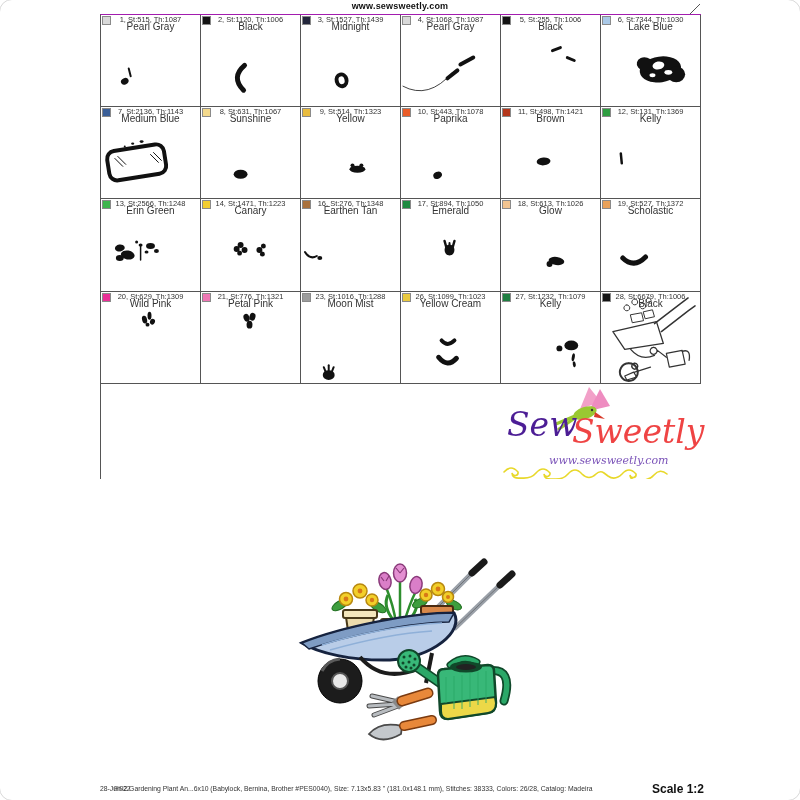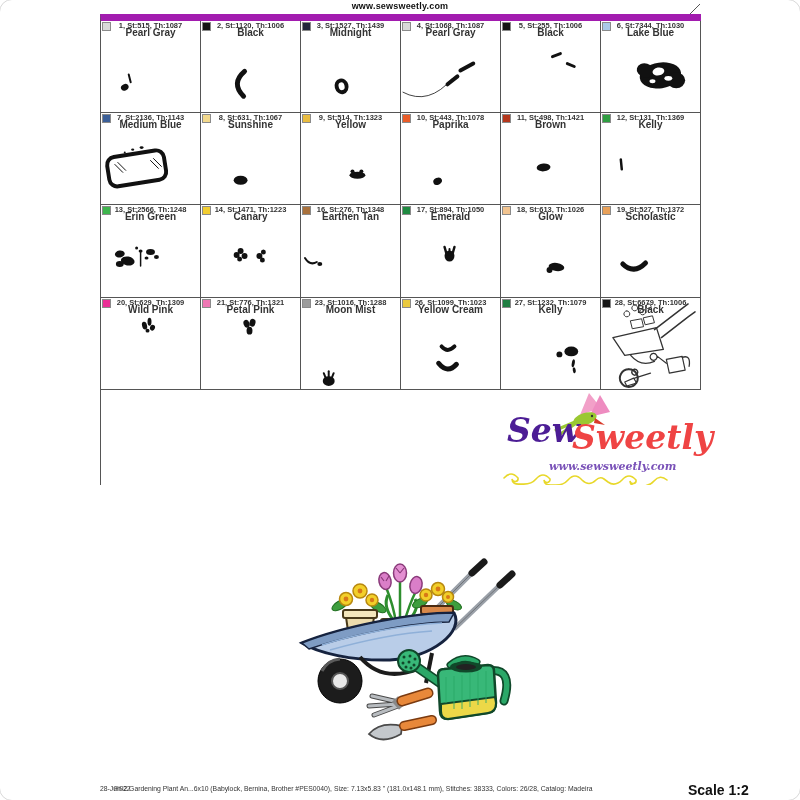--- a/index.html
+++ b/index.html
@@ -10,21 +10,21 @@
   .page { position:absolute; inset:0; background:#fff; outline:1px solid #d8d8d8;border-radius:12px; }
   .site-header {
     position:absolute; top:1px; left:0; width:100%; text-align:center;
     font-size:9px; font-weight:bold; color:#111; letter-spacing:0.2px;
   }
   .corner-tick { position:absolute; left:688px; top:2px; }
   .grid {
     position:absolute; left:100px; top:14px;
     display:grid; grid-template-columns:repeat(6,100px);
     grid-template-rows:92px 92px 93px 92px 95px;
-    border-top:7px solid #a21caf; border-left:1px solid #555;font-weight:bold;
+    border-top:1px solid #a21caf; border-left:1px solid #555;
   }
   .cell {
     position:relative; box-sizing:border-box;
     border-right:1px solid #555; border-bottom:1px solid #555;
     background:#fff;
   }
   .cell .l1 {
     position:absolute; top:1px; left:0; right:0; text-align:center;
     font-size:7.5px; line-height:8px; white-space:nowrap; color:#333;
   }
@@ -53,21 +53,21 @@
   .logo-bird { position:absolute; left:50px; top:2px; }
   .logo-squiggle { position:absolute; left:0; top:80px; }
   .design-preview { position:absolute; left:282px; top:553px; }
   .footer-date {
     position:absolute; left:100px; top:785px; font-size:6.8px; color:#333; white-space:nowrap;
   }
   .footer-info {
     position:absolute; left:114px; top:785px; font-size:6.8px; color:#333; white-space:nowrap;
   }
   .footer-scale {
-    position:absolute; left:688px; top:782px; font-size:14px; font-weight:bold; color:#111;
+    position:absolute; left:652px; top:782px; font-size:12px; font-weight:bold; color:#111;
     background:transparent;
   }
 </style>
 </head>
 <body>
 
 <div class="page">
 
   <div class="site-header">www.sewsweetly.com</div>
 

